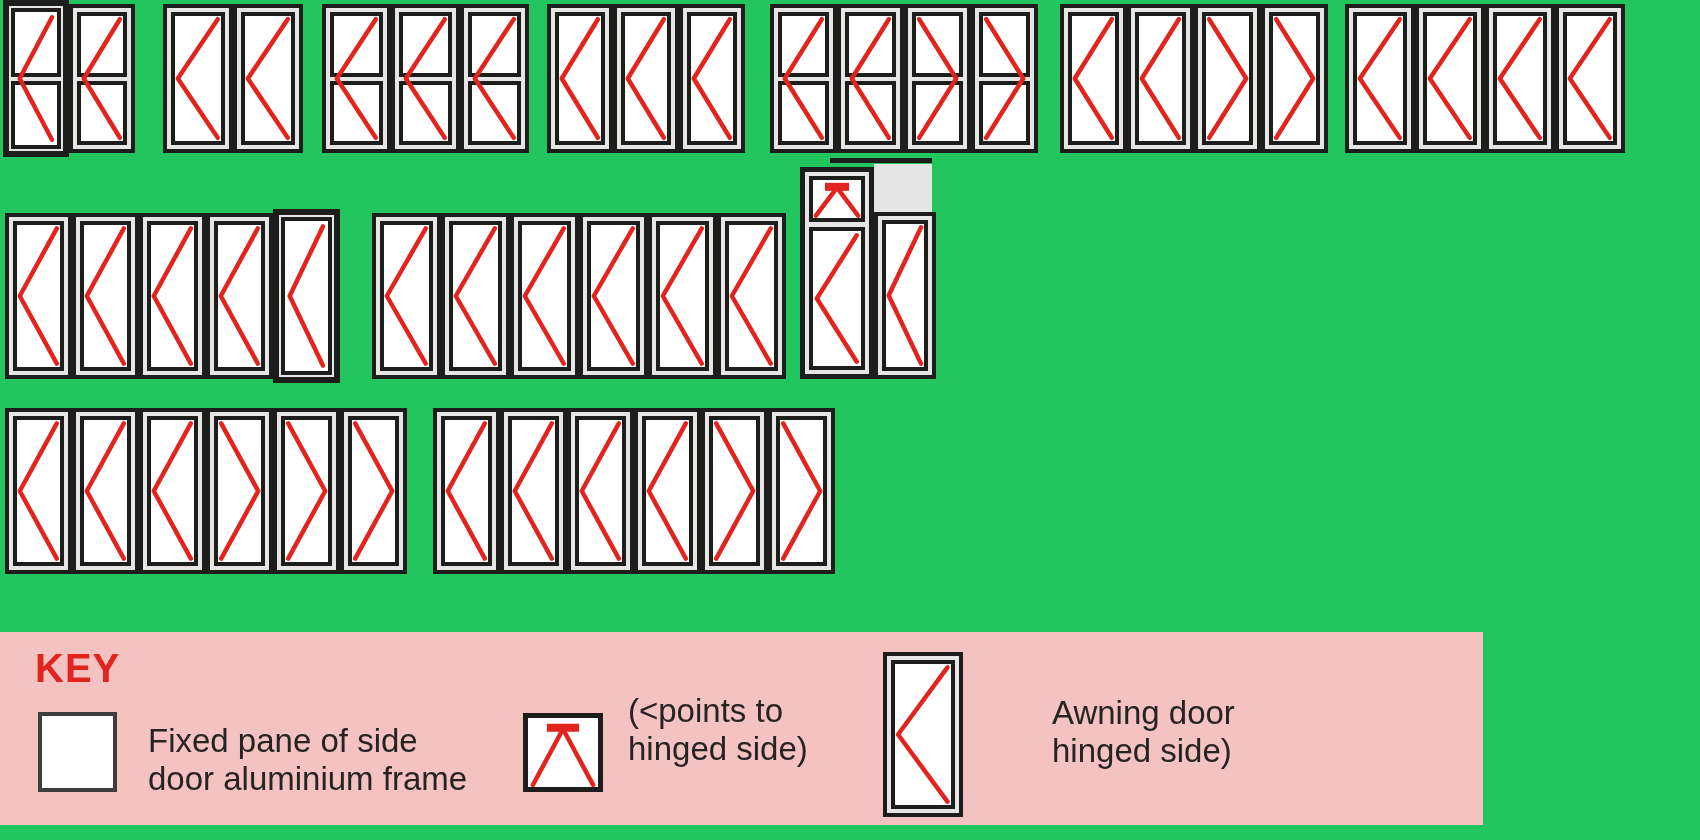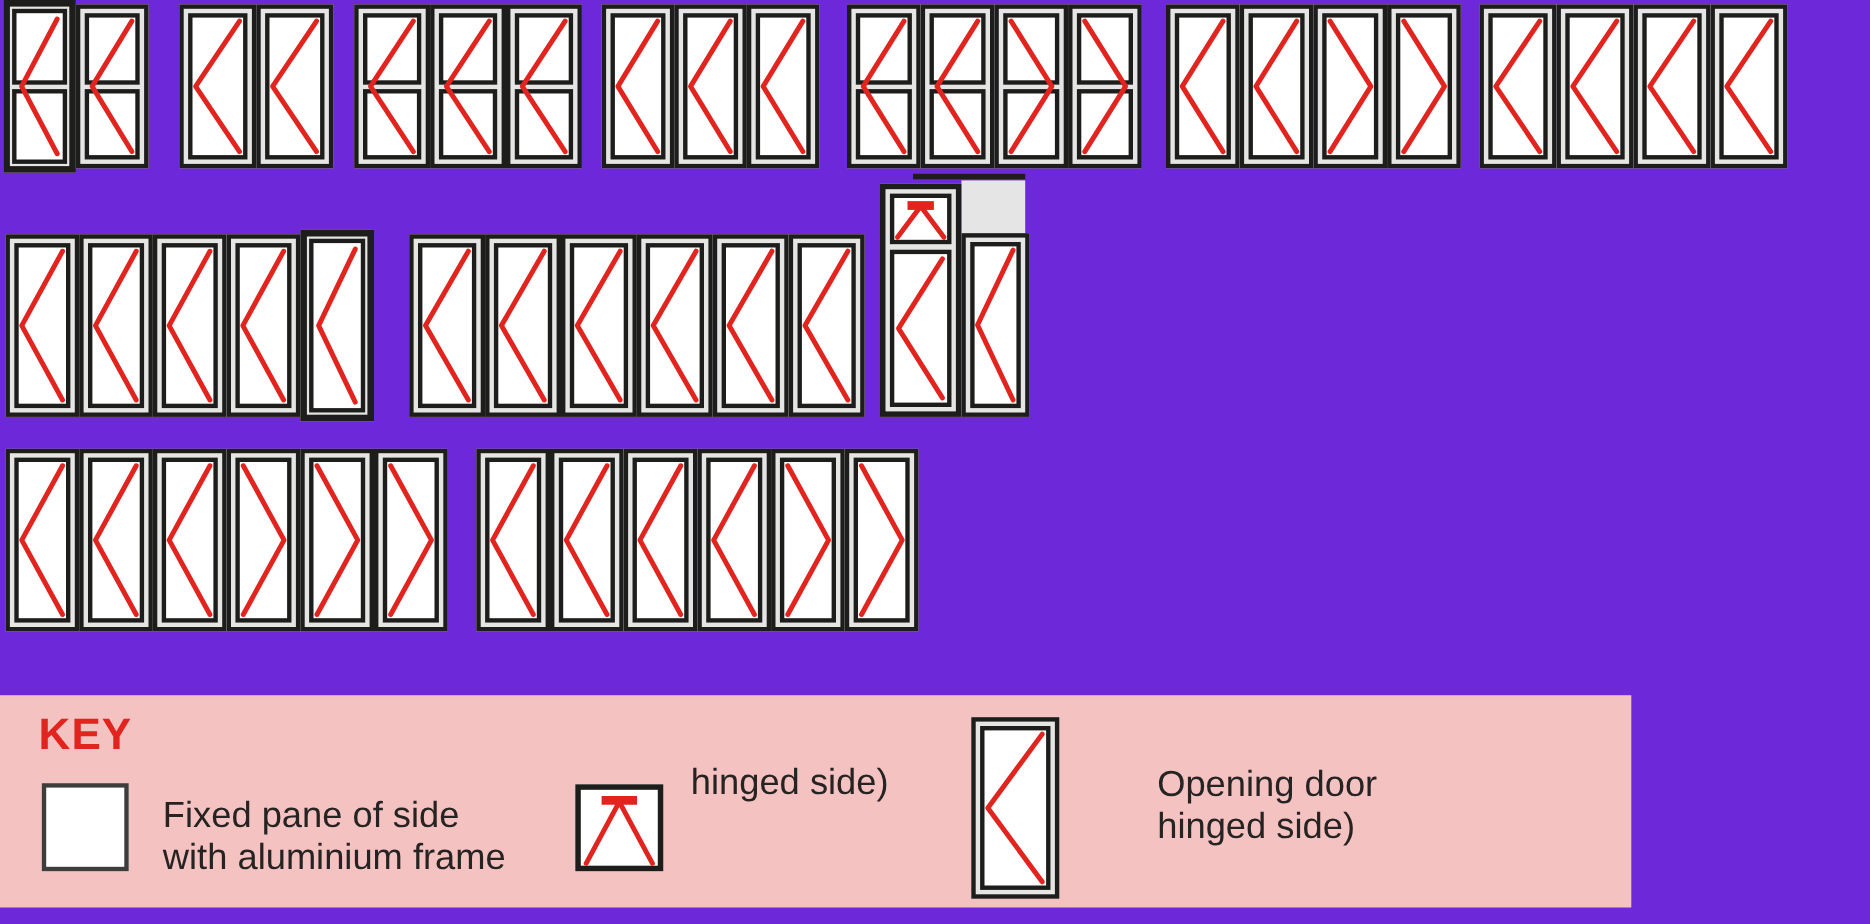--- a/index.html
+++ b/index.html
@@ -1,16 +1,16 @@
 <!DOCTYPE html>
 <html style="--red: #e2241f; --pink: #f5c2c2; --black: #1d1d1b; --gray: #e5e5e5; --glass: #ffffff; --text: #262422; --fixedborder: #3d3d3c;"><head>
 <meta charset="utf-8">
 <style>
   html,body{margin:0;padding:0;background:#ffffff}
-  .canvas{position:relative;width:1700px;height:840px;background:#6d28d9;overflow:hidden;
+  .canvas{position:relative;width:1700px;height:840px;background:#22c55e;overflow:hidden;
           font-family:"Liberation Sans",sans-serif}
   
   .config{position:absolute;display:flex}
   .panel{position:relative;flex:none;height:100%;background:var(--gray);
          border:4px solid var(--black);padding:4px;box-sizing:border-box;
          display:flex;flex-direction:column;gap:4px}
   .panel.heavy{border-width:6px;padding:2px;margin-top:-4px;margin-bottom:-4px;height:calc(100% + 8px)}
   .pane{flex:1;min-height:0;background:var(--glass);border:4px solid var(--black)}
   .chev{position:absolute;left:10px;top:10px;width:calc(100% - 20px);height:calc(100% - 20px);overflow:visible}
   .chev polyline{fill:none;stroke:var(--red);stroke-width:4.5;vector-effect:non-scaling-stroke;
@@ -361,39 +361,40 @@
         </div>
       </div>
     </div>
 
   <div class="key" id="keybox" style="left: 0px; top: 632px; width: 1483px; height: 193px;">
     <div class="key-title" style="left:35px;top:14px">KEY</div>
 
     <div class="swatch-fixed" style="left:38px;top:80px;width:71px;height:72px"></div>
     <div class="klabel" style="left:148px;top:90px">
       <div>Fixed pane of side</div>
-      <div>with aluminium frame</div>
+      <div>door aluminium frame</div>
     </div>
 
     <div class="swatch-awning" style="left:523px;top:81px;width:70px;height:69px">
       <svg class="tent" viewBox="0 0 100 100" preserveAspectRatio="none" style="position:absolute;left:0;top:0;width:100%;height:100%">
         <line x1="27" y1="14" x2="73" y2="14"></line>
         <polyline points="7,97 50,16 93,97"></polyline>
       </svg>
     </div>
     <div class="klabel" style="left:628px;top:60px">
+      <div>(&lt;points to</div>
       <div>hinged side)</div>
     </div>
 
     <div class="key-door" id="key-door" style="left:883px;top:20px;width:80px;height:165px">
         <div class="panel" style="width: 80px; height: 100%;">
           <div class="pane"></div>
           <svg class="chev" viewBox="0 0 100 100" preserveAspectRatio="none">
             <polyline points="97,1 2,50 97,99"></polyline>
           </svg>
         </div>
       </div>
     <div class="klabel" style="left:1052px;top:62px">
-      <div>Opening door</div>
+      <div>Awning door</div>
       <div>hinged side)</div>
     </div>
   </div>
 </div>
 
 </body></html>

